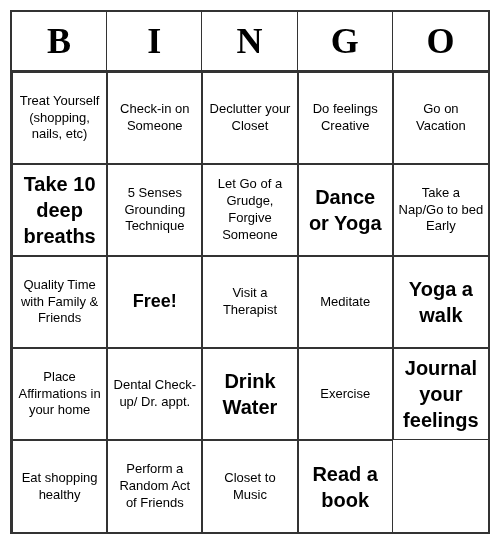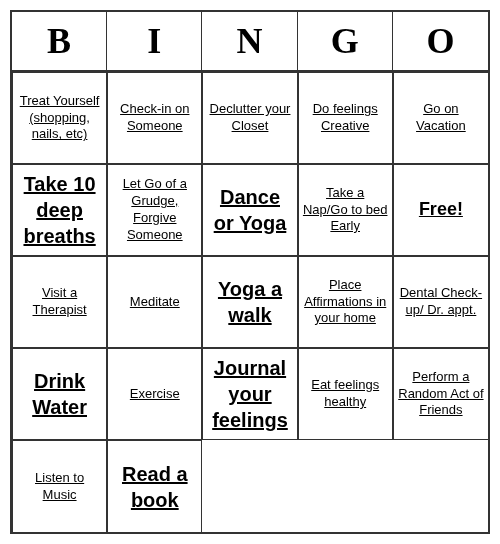--- a/index.html
+++ b/index.html
@@ -29,21 +29,20 @@
       border-right: 1px solid #333;
       font-family: 'Times New Roman', serif;
     }
     .bingo-header-cell:last-child {
       border-right: none;
     }
     .bingo-grid {
       display: grid;
       grid-template-columns: repeat(5, 1fr);
       grid-template-rows: repeat(5, 1fr);
-      text-decoration: underline;
     }
     .bingo-cell {
       border: 1px solid #333;
       min-height: 90px;
       display: flex;
       align-items: center;
       justify-content: center;
       text-align: center;
       padding: 6px 4px;
       font-size: 13px;
@@ -93,27 +92,33 @@
       <div class="bingo-cell">
         <span class="cell-text">Do feelings Creative</span>
       </div>
       <div class="bingo-cell">
         <span class="cell-text">Go on Vacation</span>
       </div>
       <div class="bingo-cell large-text">
         <span class="cell-text">Take 10 deep breaths</span>
       </div>
       <div class="bingo-cell">
+        <span class="cell-text">5 Senses Grounding Technique</span>
+      </div>
+      <div class="bingo-cell">
         <span class="cell-text">Let Go of a Grudge, Forgive Someone</span>
       </div>
       <div class="bingo-cell large-text">
         <span class="cell-text">Dance or Yoga</span>
       </div>
       <div class="bingo-cell">
         <span class="cell-text">Take a Nap/Go to bed Early</span>
+      </div>
+      <div class="bingo-cell">
+        <span class="cell-text">Quality Time with Family &amp; Friends</span>
       </div>
       <div class="bingo-cell free">
         <span class="cell-text">Free!</span>
       </div>
       <div class="bingo-cell">
         <span class="cell-text">Visit a Therapist</span>
       </div>
       <div class="bingo-cell">
         <span class="cell-text">Meditate</span>
       </div>
@@ -129,25 +134,25 @@
       <div class="bingo-cell large-text">
         <span class="cell-text">Drink Water</span>
       </div>
       <div class="bingo-cell">
         <span class="cell-text">Exercise</span>
       </div>
       <div class="bingo-cell large-text">
         <span class="cell-text">Journal your feelings</span>
       </div>
       <div class="bingo-cell">
-        <span class="cell-text">Eat feelings healthy</span>
+        <span class="cell-text">Eat shopping healthy</span>
       </div>
       <div class="bingo-cell">
         <span class="cell-text">Perform a Random Act of Friends</span>
       </div>
       <div class="bingo-cell">
-        <span class="cell-text">Listen to Music</span>
+        <span class="cell-text">Closet to Music</span>
       </div>
       <div class="bingo-cell large-text">
         <span class="cell-text">Read a book</span>
       </div>
     </div>
 </div>
 
 </body></html>

